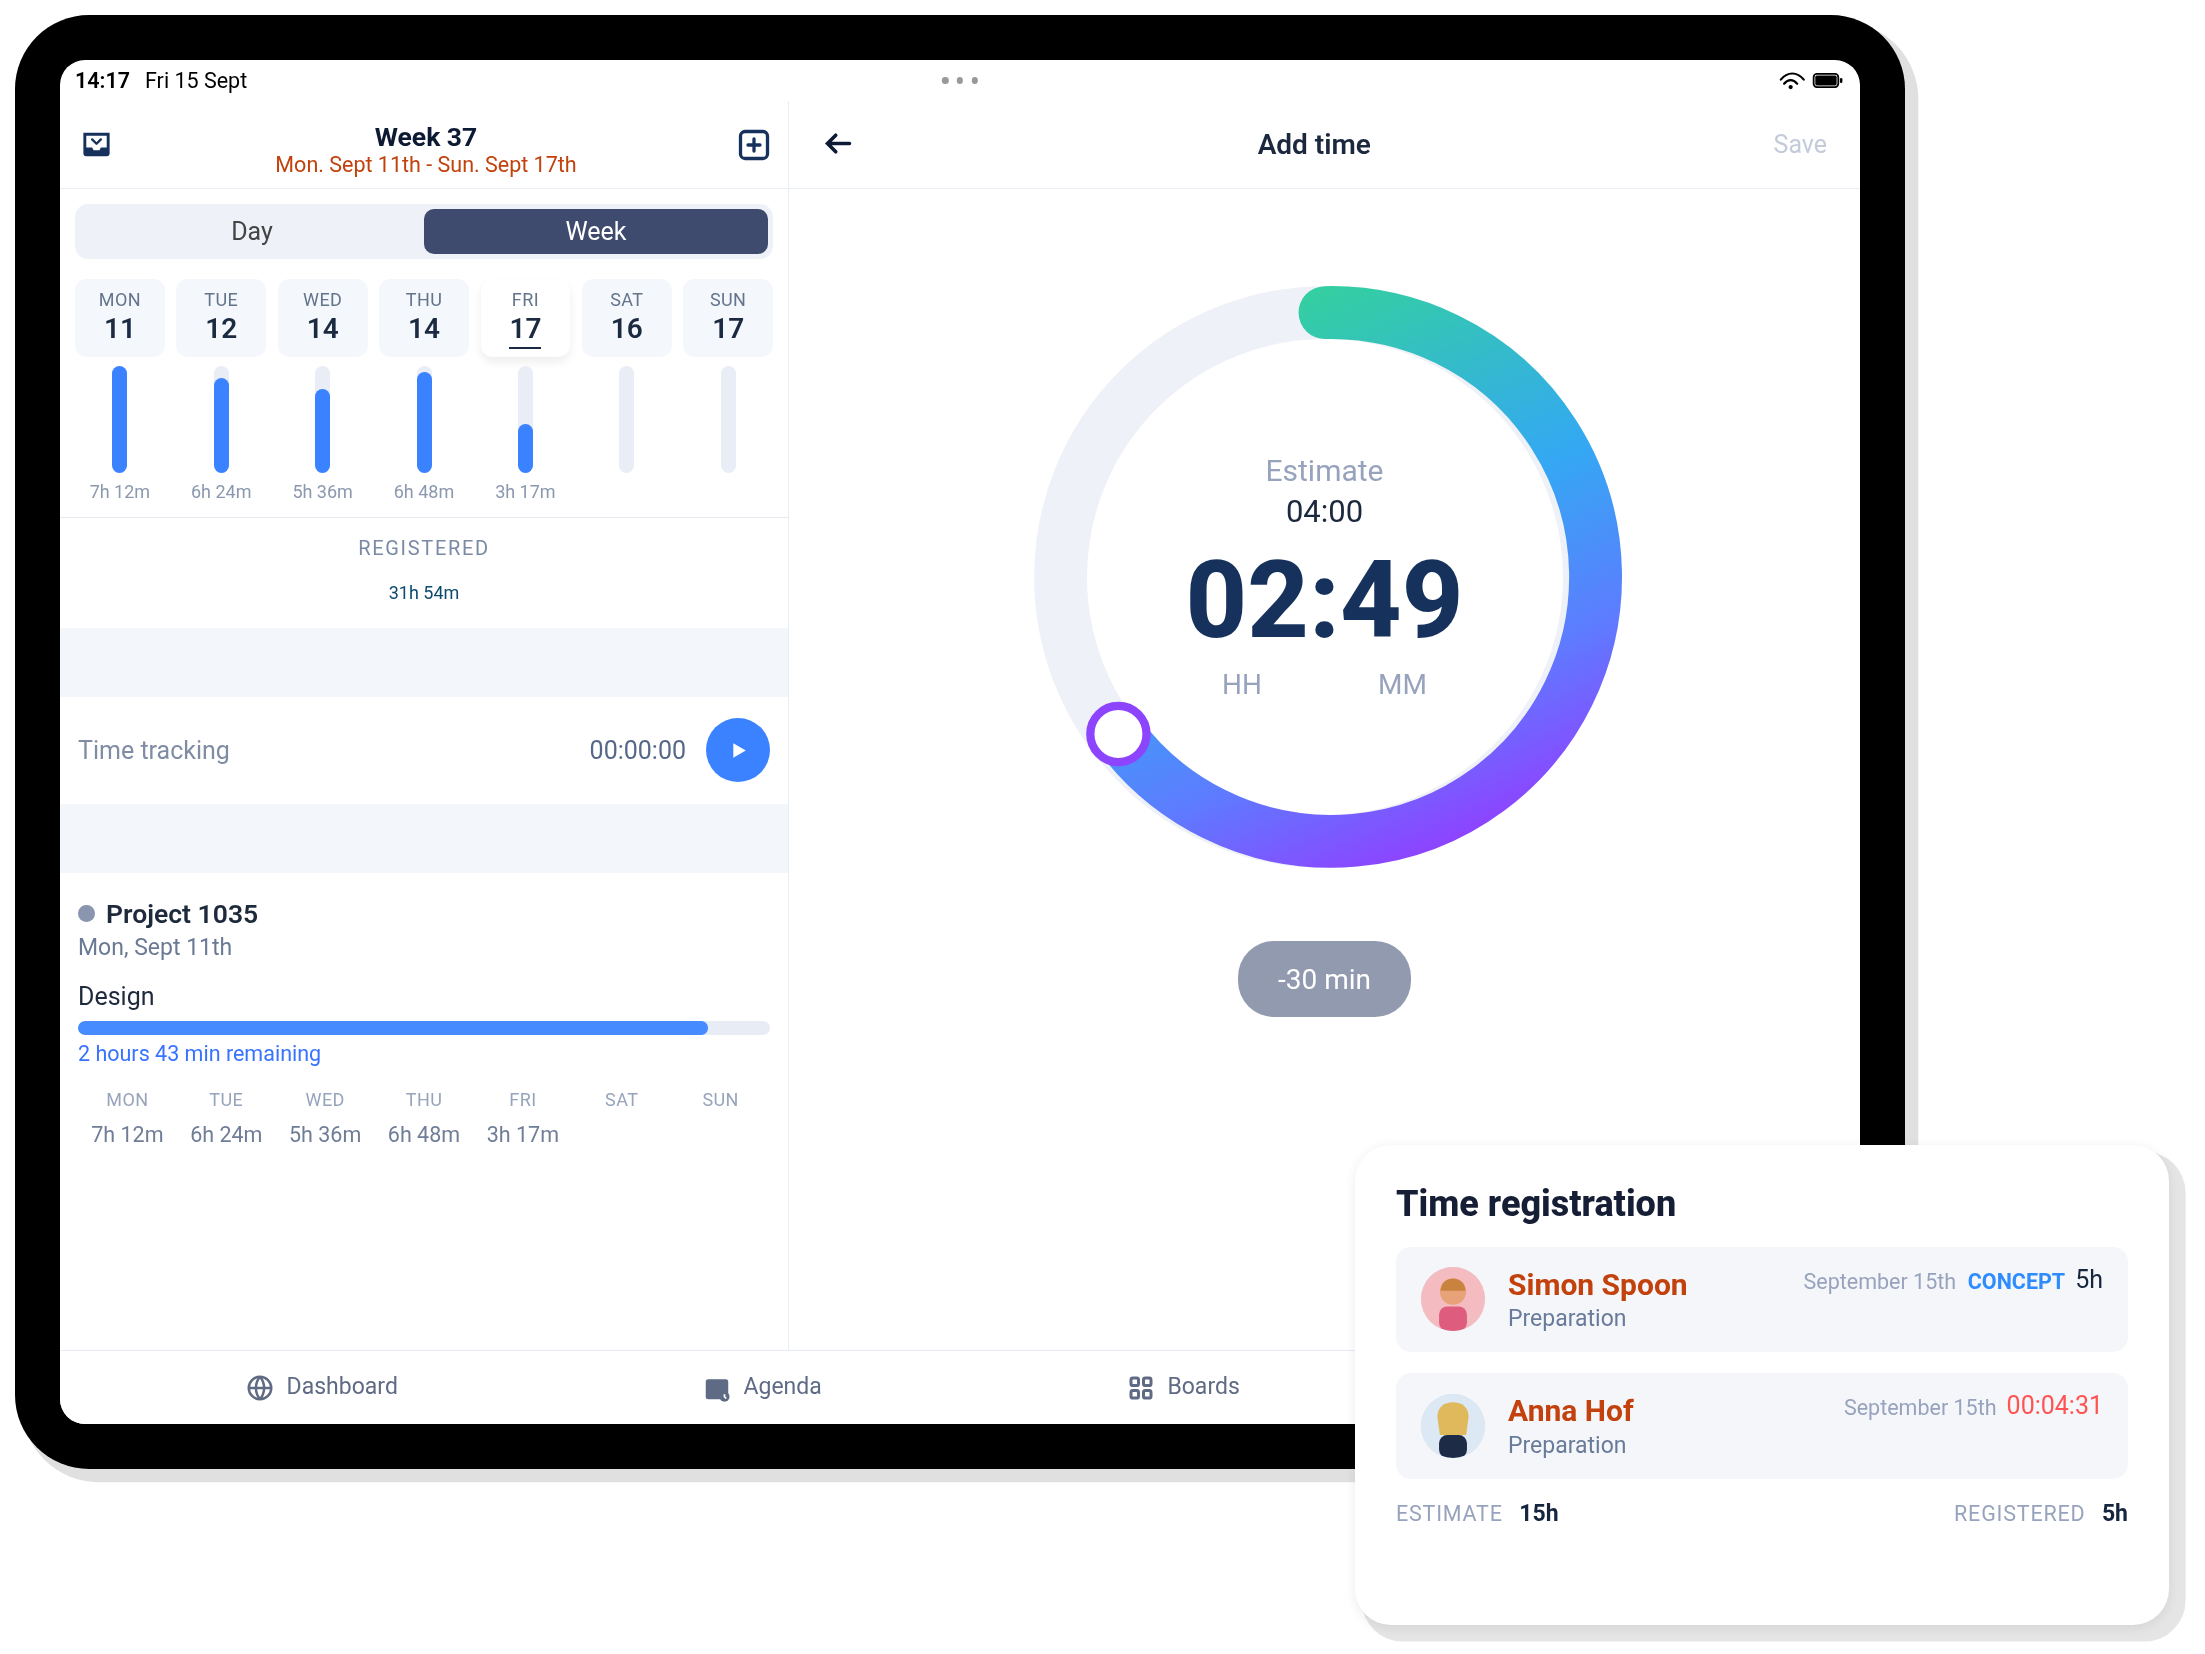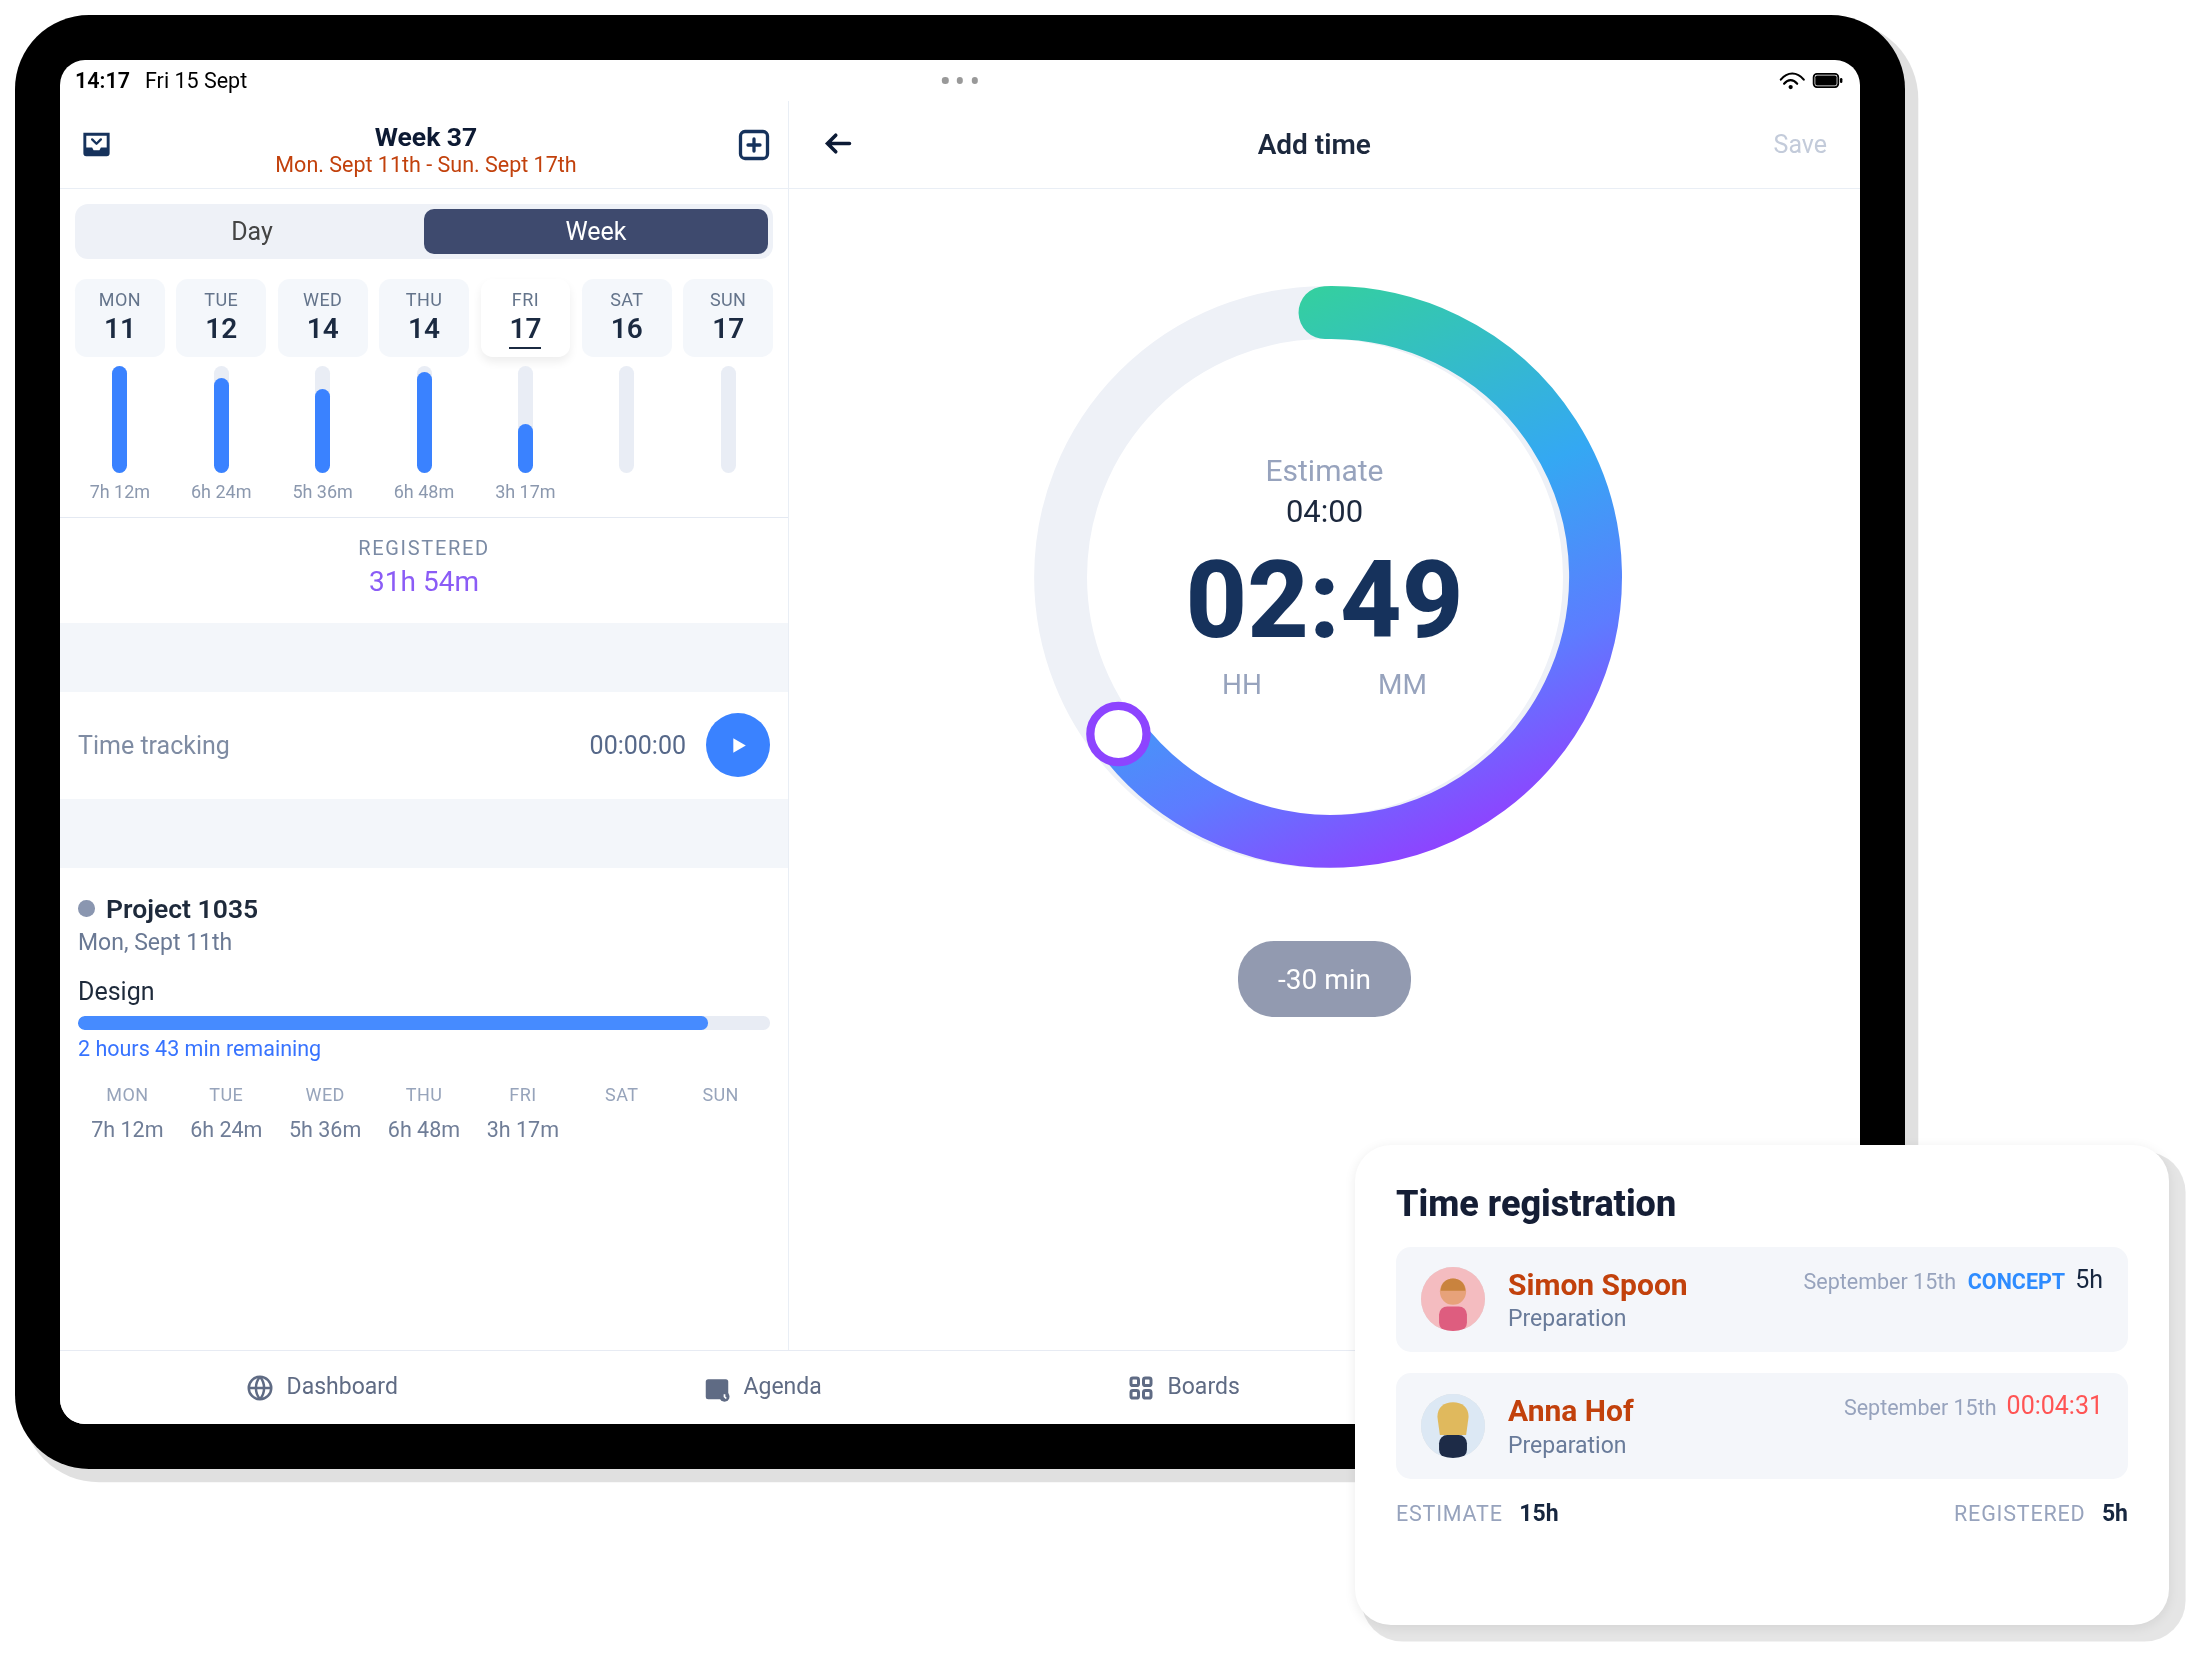--- a/index.html
+++ b/index.html
@@ -61,21 +61,21 @@
     .bars-row{display:flex; gap:11.6px; padding:0 15px;}
     .bar-cell{flex:1; display:flex; flex-direction:column; align-items:center; gap:8.3px;}
     .bar-track{height:107px; width:15px; background:#e9edf5; border-radius:10px; display:flex; flex-direction:column-reverse;}
     .bar-fill{width:100%; border-radius:10px;}
     .bar-label{font-size:18px; color:#8b98ae;}
 
     .hr{height:0.8px;background:#e4e9f2; margin:0;}
 
     .reg-block{ padding:18px 0 25px; text-align:center;}
     .reg-block .cap{ font-size:20px; letter-spacing:1.7px; color:#7a8aa4;}
-    .reg-block .val{ font-size:28px; color:#8b5cf6; margin-top:5px;}
+    .reg-block .val{ font-size:18px; color:#0c4a6e; margin-top:22px;}
 
     .gray-gap{ background:#f3f6fa; height:69px;}
 
     .track-row{
       display:flex; align-items:center; justify-content:space-between;
       padding:21.5px 18px; background:#fff;
     }
     .track-row .title{font-size:25px; color:#7f8ca3;}
     .track-row .timer{font-size:25px; color:#566889; margin-left:auto; margin-right:20px;}
     .play-btn{

